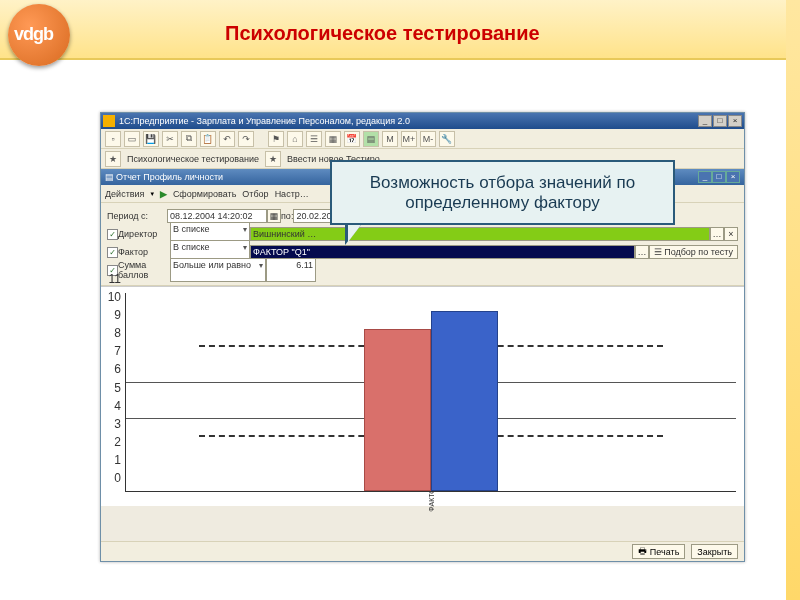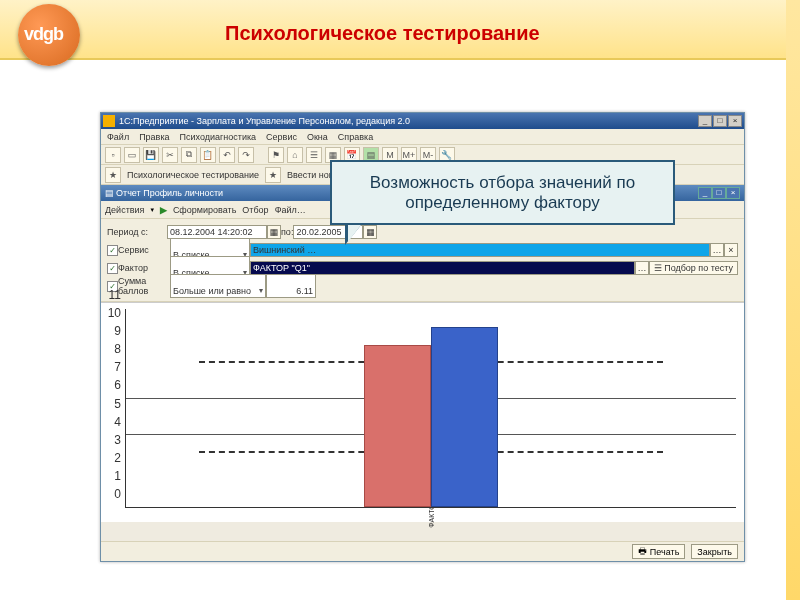--- a/index.html
+++ b/index.html
@@ -1,19 +1,19 @@
 <!DOCTYPE html>
 <html><head>
 <meta charset="utf-8">
 <style>
   *{box-sizing:border-box;margin:0;padding:0;font-family:Tahoma,Arial,sans-serif}
   body{width:800px;height:600px;background:#fff;position:relative;overflow:hidden}
   .slide-header{height:60px;background:linear-gradient(#fff2c7,#ffe38a);border-bottom:2px solid #e8c95a;position:relative}
   .slide-title{position:absolute;left:225px;top:22px;font-size:20px;font-weight:bold;color:#cc0000}
-  .logo{position:absolute;left:18px;top:4px;width:62px;height:62px;border-radius:50%;background:radial-gradient(circle at 35% 35%,#ff9955,#d86a20);box-shadow:0 2px 4px rgba(0,0,0,.4)}
+  .logo{position:absolute;left:8px;top:4px;width:62px;height:62px;border-radius:50%;background:radial-gradient(circle at 35% 35%,#ff9955,#d86a20);box-shadow:0 2px 4px rgba(0,0,0,.4)}
   .logo span{position:absolute;left:6px;top:20px;color:#fff;font-size:18px;font-weight:bold;letter-spacing:-1px}
   .side-strip{position:absolute;right:0;top:0;width:14px;height:600px;background:linear-gradient(#ffe7a0,#ffd869)}
   .app-window{position:absolute;left:100px;top:112px;width:645px;height:450px;background:#efebe0;border:1px solid #6e8fa8;font-size:9px;box-shadow:0 0 3px rgba(0,0,0,.3)}
   .titlebar{height:16px;background:linear-gradient(#4a74b0,#1f4c8c);color:#fff;display:flex;align-items:center;padding:0 2px}
   .titlebar-icon{width:12px;height:12px;background:#f5b000;margin-right:4px}
   .titlebar-text{flex:1;font-size:9px}
   .win-btns{display:flex;gap:1px}
   .win-btn{width:14px;height:12px;background:#d4d0c8;border:1px solid #888;font-size:8px;text-align:center;line-height:9px;color:#222}
   .menubar{height:16px;background:#f2eedf;display:flex;align-items:center;padding:0 6px;gap:10px;font-size:9px;color:#333;border-bottom:1px solid #d8d2b8}
   .menubar span{cursor:default}
@@ -22,24 +22,24 @@
   .tb-link{font-size:9px;color:#333;padding:0 3px}
   .sub-titlebar{height:16px;background:linear-gradient(#5e8bc0,#35649e);color:#fff;display:flex;align-items:center;padding:0 4px;font-size:9px}
   .sub-titlebar .spacer{flex:1}
   .actionbar{height:18px;background:#f2eedf;display:flex;align-items:center;padding:0 4px;gap:6px;font-size:9px;border-bottom:1px solid #d8d2b8}
   .actionbar .lnk{color:#333}
   .green-arrow{color:#2a8a2a;font-weight:bold}
   .filters{background:#f2eedf;padding:4px 6px 6px 6px;border-bottom:1px solid #d8d2b8}
   .filter-row{display:flex;align-items:center;height:18px;font-size:9px;color:#333}
   .chk{width:11px;height:11px;border:1px solid #888;background:#fff;display:inline-flex;align-items:center;justify-content:center;font-size:8px;color:#2a6e2a}
   .lbl{width:60px}
-  .combo{height:14px;border:1px solid #9c9a84;background:#fff;padding:11px 2px;display:flex;align-items:flex-start;font-size:9px;min-width:80px}
+  .combo{height:14px;border:1px solid #9c9a84;background:#fff;padding:11px 2px;display:flex;align-items:flex-end;font-size:9px;min-width:80px}
   .combo .dd{margin-left:auto;color:#555;font-size:8px}
   .date-input{height:14px;border:1px solid #9c9a84;background:#fff;padding:0 2px;font-size:9px;min-width:100px;display:flex;align-items:center}
-  .long-field{flex:1;height:14px;border:1px solid #9c9a84;background:#0ea5e9;padding:0 2px;font-size:9px;display:flex;align-items:center}
+  .long-field{flex:1;height:14px;border:1px solid #9c9a84;background:#84cc16;padding:0 2px;font-size:9px;display:flex;align-items:center}
   .long-field.dark{background:#050a4e;color:#fff}
   .tiny-btn{width:14px;height:14px;border:1px solid #9c9a84;background:#fdf9ea;font-size:9px;text-align:center;line-height:12px}
   .side-btn{height:14px;border:1px solid #9c9a84;background:#fdf9ea;font-size:9px;padding:0 4px;display:flex;align-items:center;gap:2px}
   .chart-area{display:flex;height:220px;background:#fff;border-top:1px solid #ccc}
   .plot{flex:1;position:relative;padding:4px 8px 4px 24px}
   .legend{width:120px;border-left:1px solid #ccc;padding:4px;font-size:8px}
   .legend-item{display:flex;align-items:flex-start;gap:3px;margin-bottom:30px}
   .legend-swatch{width:8px;height:8px;margin-top:1px}
   .y-axis{position:absolute;left:2px;top:6px;bottom:14px;width:20px}
   .y-tick{position:absolute;right:2px;font-size:12px;color:#333;transform:translateY(-50%)}
@@ -70,28 +70,20 @@
 <div class="app-window">
   <div class="titlebar">
     <div class="titlebar-icon"></div>
     <div class="titlebar-text">1С:Предприятие - Зарплата и Управление Персоналом, редакция 2.0</div>
     <div class="win-btns">
       <div class="win-btn">_</div>
       <div class="win-btn">□</div>
       <div class="win-btn">×</div>
     </div>
   </div>
-  <div class="menubar">
-    <span>Файл</span>
-    <span>Правка</span>
-    <span>Психодиагностика</span>
-    <span>Сервис</span>
-    <span>Окна</span>
-    <span>Справка</span>
-  </div>
   <div class="toolbar1">
     <div class="tb-btn">▫</div>
     <div class="tb-btn">▭</div>
     <div class="tb-btn">💾</div>
     <div class="tb-btn">✂</div>
     <div class="tb-btn">⧉</div>
     <div class="tb-btn">📋</div>
     <div class="tb-btn">↶</div>
     <div class="tb-btn">↷</div>
     <div style="width:8px"></div>
@@ -120,39 +112,39 @@
     <div class="win-btn" style="background:#4a74b0;border-color:#6a9;color:#fff">_</div>
     <div class="win-btn" style="background:#4a74b0;border-color:#6a9;color:#fff">□</div>
     <div class="win-btn" style="background:#4a74b0;border-color:#6a9;color:#fff">×</div>
   </div>
   <div class="actionbar">
     <span class="lnk">Действия</span>
       <span style="font-size:7px">▾</span>
     <span class="green-arrow">▶</span>
     <span class="lnk">Сформировать</span>
     <span class="lnk">Отбор</span>
-    <span class="lnk">Файл…</span>
+    <span class="lnk">Настр…</span>
   </div>
 
   <div class="filters">
     <div class="filter-row">
       <span class="lbl">Период с:</span>
       <div class="date-input">
           <span>08.12.2004 14:20:02</span>
         </div>
       <div class="tiny-btn">▦</div>
       <span>по:</span>
       <div class="date-input" style="min-width:70px">
           <span>20.02.2005</span>
         </div>
       <div class="tiny-btn">▦</div>
     </div>
     <div class="filter-row">
       <span class="chk">✓</span>
-      <span class="lbl" style="width:52px">Сервис</span>
+      <span class="lbl" style="width:52px">Директор</span>
       <div class="combo">
           <span>В списке</span>
           <span class="dd">▾</span>
         </div>
       <div class="long-field">
           <span>Вишнинский …</span>
         </div>
       <div class="tiny-btn">…</div>
       <div class="tiny-btn">×</div>
     </div>

